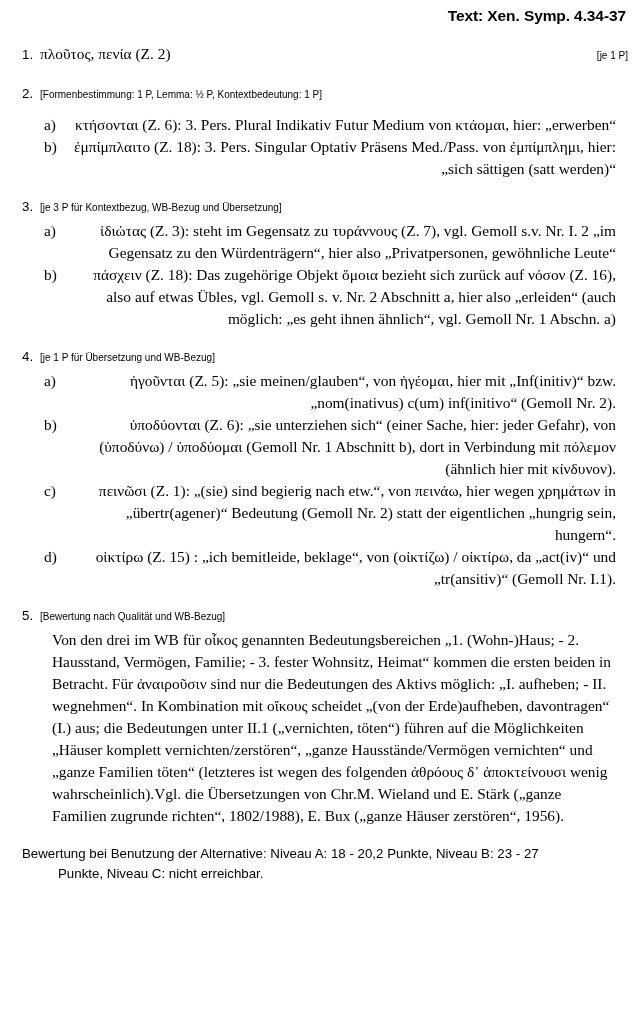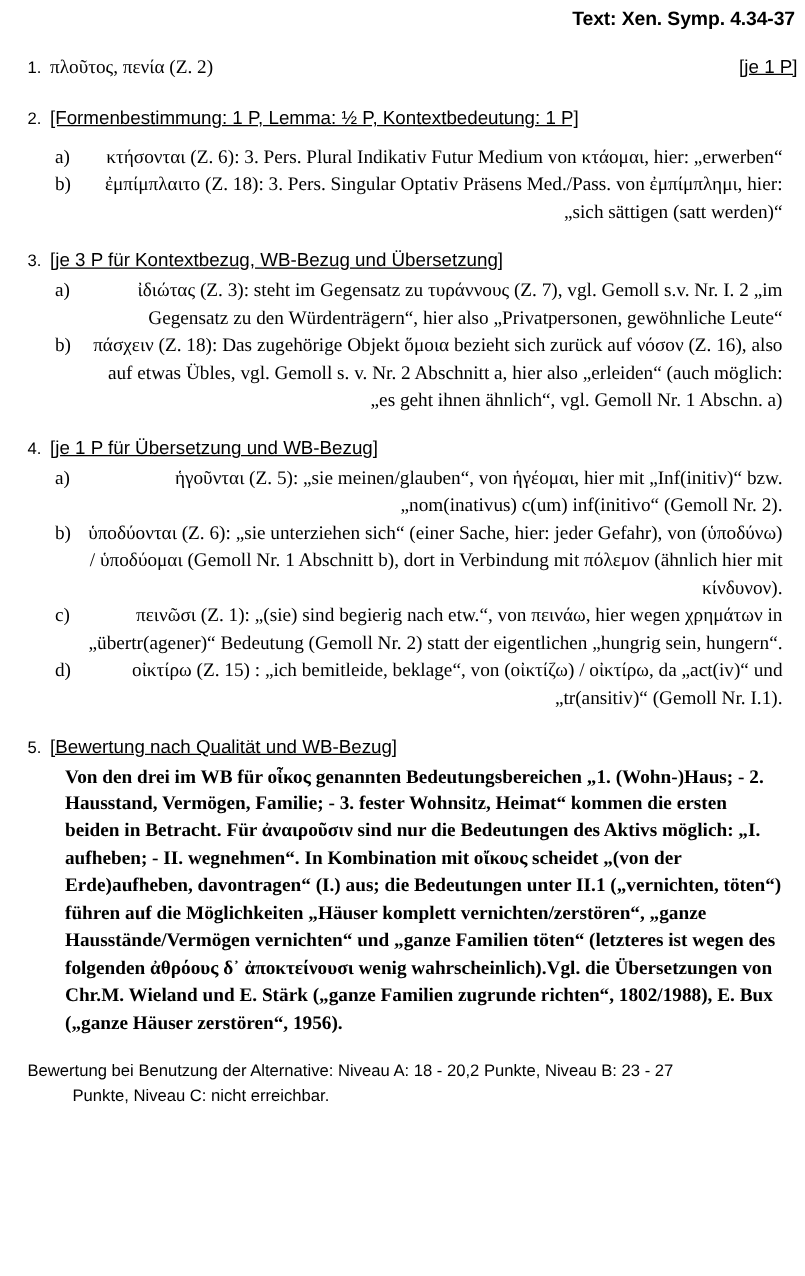--- a/index.html
+++ b/index.html
@@ -13,21 +13,21 @@
     overflow: hidden;
     color: #000000;
     font-family: "Liberation Serif", "DejaVu Serif", serif;
     -webkit-font-smoothing: antialiased;
   }
   .page {
     position: relative;
     width: 644px;
     height: 730px;
     box-sizing: border-box;
-    padding: 7px 4px 0 14px;
+    padding: 7px 14px 0 14px;
   }
 
   
   .doc-header {
     text-align: right;
     font-family: "Liberation Sans", "DejaVu Sans", sans-serif;
     font-weight: bold;
     font-size: 15.5px;
     letter-spacing: -0.1px;
     padding-right: 4px;
@@ -57,24 +57,23 @@
   }
   .task-inline {
     flex: 1 1 auto;
     font-family: "Liberation Serif", "DejaVu Serif", serif;
     font-size: 15.4px;
     white-space: nowrap;
   }
   .task-annot {
     flex: 0 0 auto;
     font-family: "Liberation Sans", "DejaVu Sans", sans-serif;
-    font-size: 15px;
+    font-size: 10px;
     white-space: nowrap;
     padding-right: 2px;
-    text-decoration: underline;
   }
   .task-annot.centered {
     flex: 1 1 auto;
     text-align: left;
   }
 
   .spacer-sm { height: 17px; }
   .spacer-xs { height: 7px; }
 
   
@@ -103,21 +102,20 @@
     text-align: right;
     hyphens: none;
   }
 
   
   .para-block {
     font-size: 15.4px;
     line-height: 1.425;
     margin: 0 14px 0 38px;
     text-align: left;
-    font-weight: bold;
   }
 
   
   .footer-block {
     font-family: "Liberation Sans", "DejaVu Sans", sans-serif;
     font-size: 13.3px;
     line-height: 1.52;
     padding-left: 8px;
     padding-right: 6px;
   }

